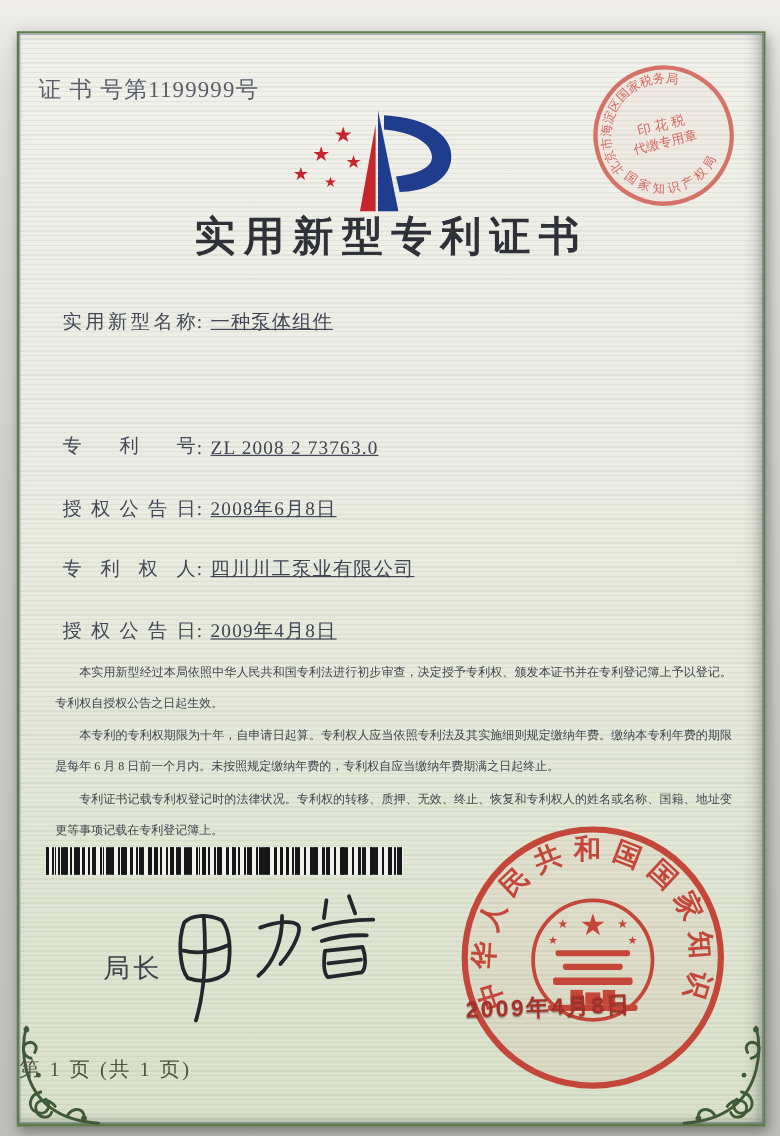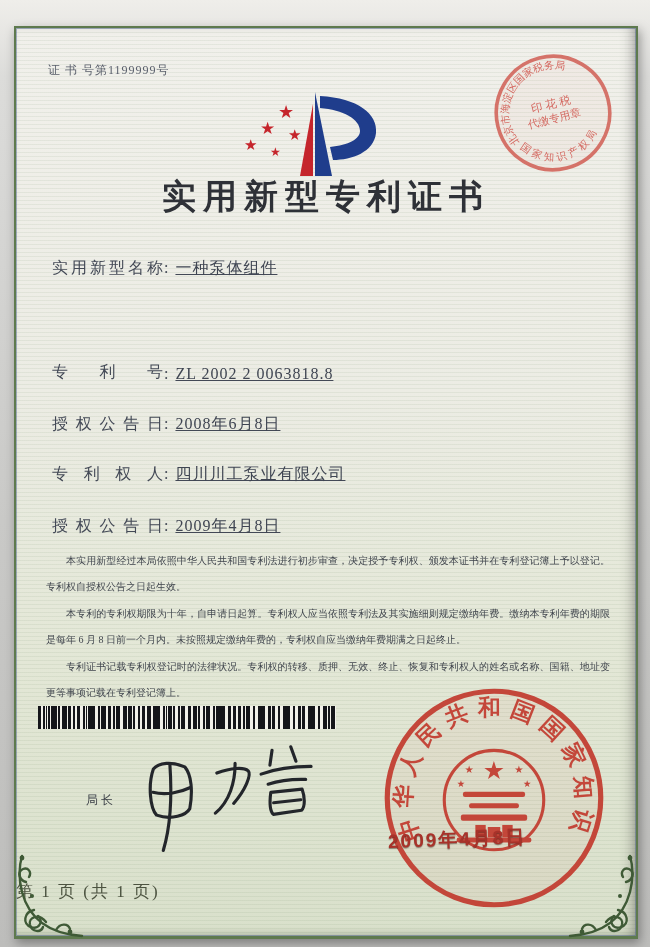--- a/index.html
+++ b/index.html
@@ -15,22 +15,22 @@
       linear-gradient(180deg,#f1f0eb 0%,#ecece4 40%,#e3e7d6 70%,#d9e0cb 100%);
     border:2px solid #5e7a4e;
     box-shadow:
       inset 0 0 0 1px rgba(70,95,140,0.45),
       inset -10px 0 14px -8px rgba(40,40,40,0.45),
       inset 0 -6px 10px -6px rgba(60,70,50,0.35),
       2px 4px 10px rgba(0,0,0,0.35);
     border-bottom-width:3px;
   }
   .cert-no{
-    position:absolute;left:32px;top:34px;
-    font-size:12px;color:#585e6a;letter-spacing:1px;
+    position:absolute;left:16px;top:34px;
+    font-size:19px;color:#585e6a;letter-spacing:1px;
     font-family:"Liberation Serif",serif;
   }
   
   .tax-stamp{position:absolute;left:470px;top:18px;width:134px;height:134px;opacity:.82;transform:rotate(-14deg);}
   
   .logo{position:absolute;left:0;right:0;top:60px;margin:auto;width:180px;height:92px;}
   
   .title{
     position:absolute;left:0;right:0;top:146px;text-align:center;
     font-family:"Liberation Sans","DejaVu Sans",sans-serif;
@@ -51,21 +51,21 @@
   .barcode{
     position:absolute;left:22px;top:678px;width:298px;height:23px;
     background:
       repeating-linear-gradient(90deg,#15161a 0 2px,rgba(0,0,0,0) 2px 5px),
       repeating-linear-gradient(90deg,#15161a 0 1px,rgba(0,0,0,0) 1px 8px),
       repeating-linear-gradient(90deg,#15161a 0 3px,rgba(0,0,0,0) 3px 13px),
       repeating-linear-gradient(90deg,rgba(0,0,0,0) 0 17px,#15161a 17px 19px,rgba(0,0,0,0) 19px 23px);
     background-color:#f2f1ea;
   }
   
-  .sig-label{position:absolute;left:70px;top:764px;font-size:12px;color:#3c4048;letter-spacing:3px;}
+  .sig-label{position:absolute;left:70px;top:764px;font-size:22px;color:#3c4048;letter-spacing:3px;}
   .sig-svg{position:absolute;left:112px;top:706px;width:210px;height:120px;}
   
   .big-seal{position:absolute;left:364px;top:656px;width:228px;height:228px;opacity:.92;}
   .seal-date{
     position:absolute;left:372px;top:798px;width:170px;
     font-size:19px;font-weight:bold;color:#a8322a;letter-spacing:2px;
     transform:rotate(-2deg);text-shadow:0 1px 1px rgba(60,30,20,0.5);
     font-family:"Liberation Sans",sans-serif;
   }
   
@@ -113,21 +113,21 @@
     <polygon points="79,4 79,88 96,88" fill="#1f3d8c"></polygon>
     <path d="M 84,8 C 122,10 142,26 140,45 C 138,64 116,72 97,72 L 94,59 C 113,57 124,51 124,43 C 124,31 107,22 84,20 Z" fill="#1f3d8c"></path>
   </svg>
 
   <div class="title">实用新型专利证书</div>
 
   <div class="field-row" style="top:230px">
     <span class="flabel">实用新型名称</span><span class="fcolon">:</span><span class="fvalue">一种泵体组件</span>
   </div>
   <div class="field-row" style="top:334px">
-    <span class="flabel">专利号</span><span class="fcolon">:</span><span class="fvalue">ZL 2002 2 0063818.8</span>
+    <span class="flabel">专利号</span><span class="fcolon">:</span><span class="fvalue">ZL 2008 2 73763.0</span>
   </div>
   <div class="field-row" style="top:386px">
     <span class="flabel">授权公告日</span><span class="fcolon">:</span><span class="fvalue">2008年6月8日</span>
   </div>
   <div class="field-row" style="top:436px">
     <span class="flabel">专利权人</span><span class="fcolon">:</span><span class="fvalue">四川川工泵业有限公司</span>
   </div>
   <div class="field-row" style="top:488px">
     <span class="flabel">授权公告日</span><span class="fcolon">:</span><span class="fvalue">2009年4月8日</span>
   </div>

